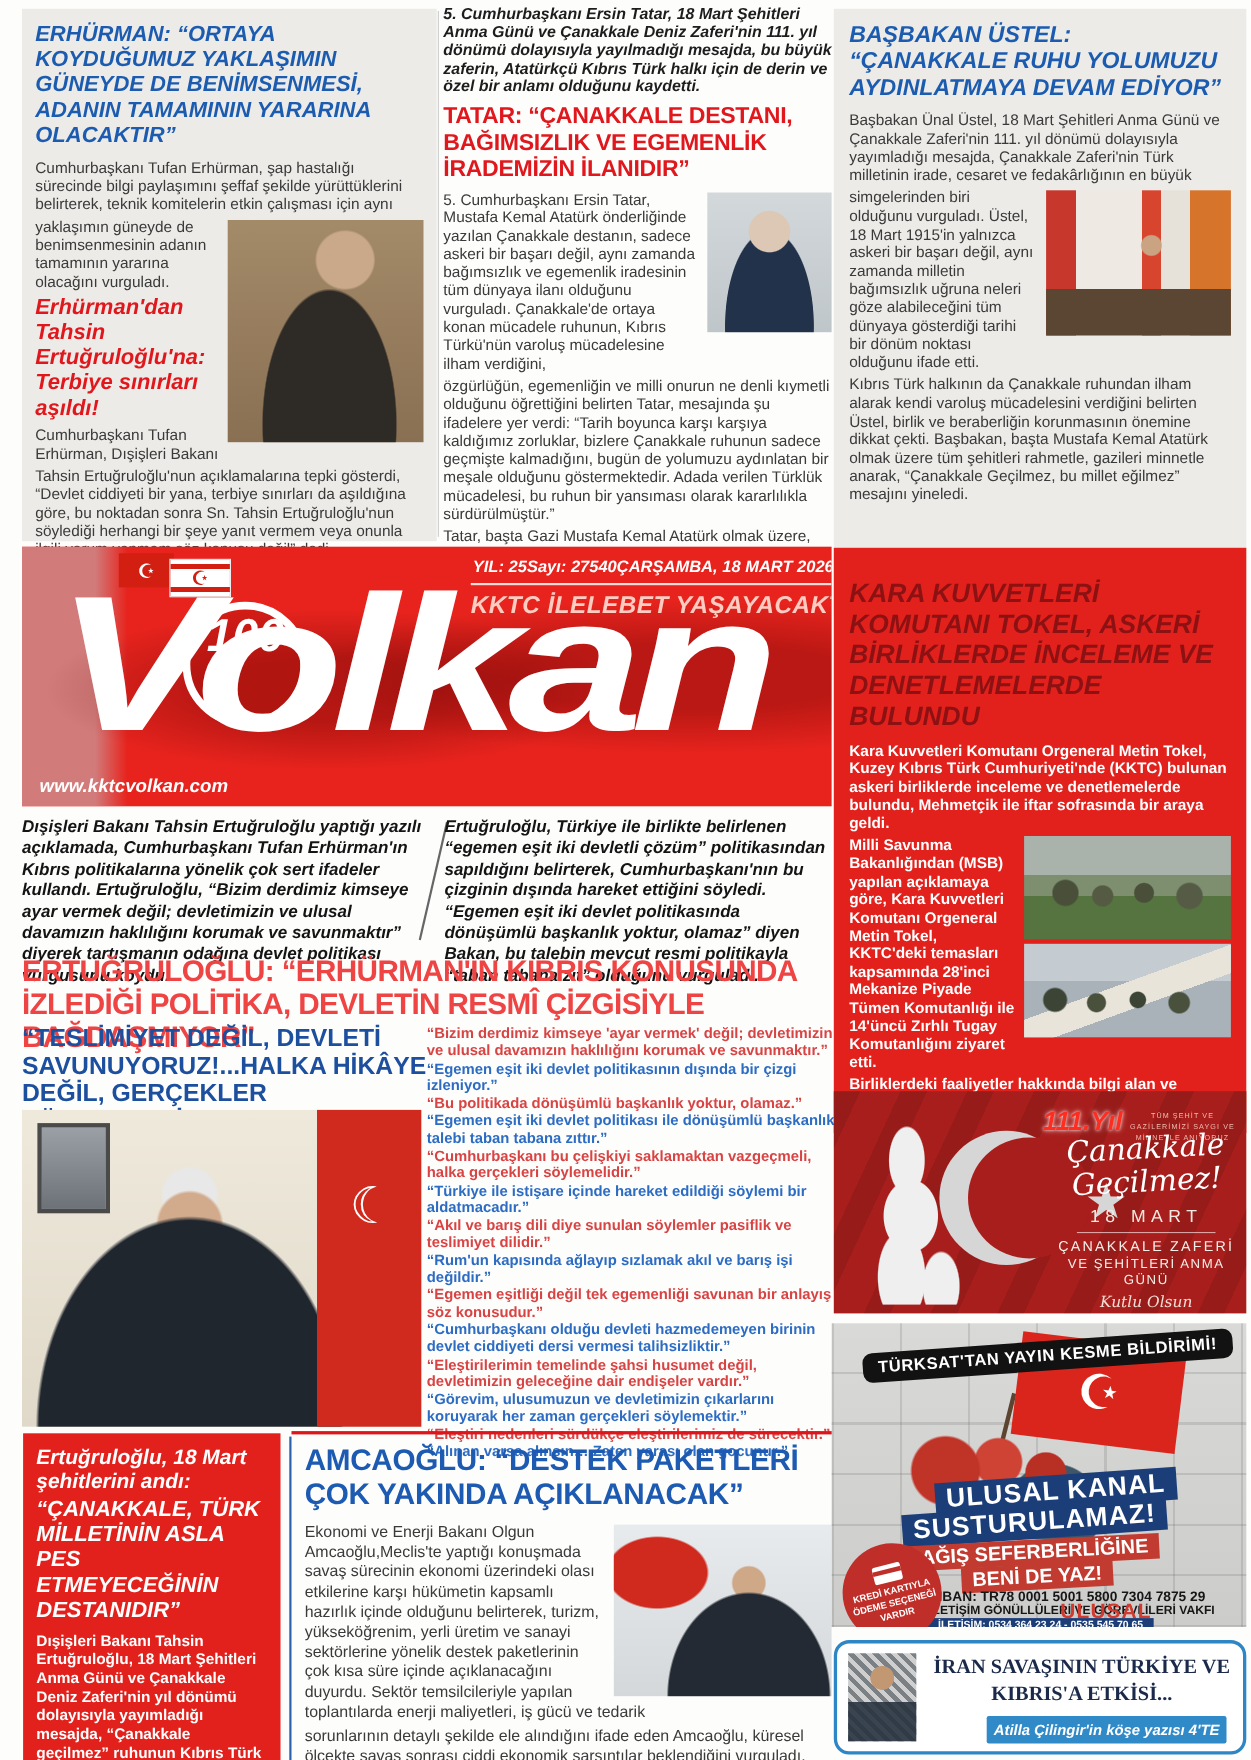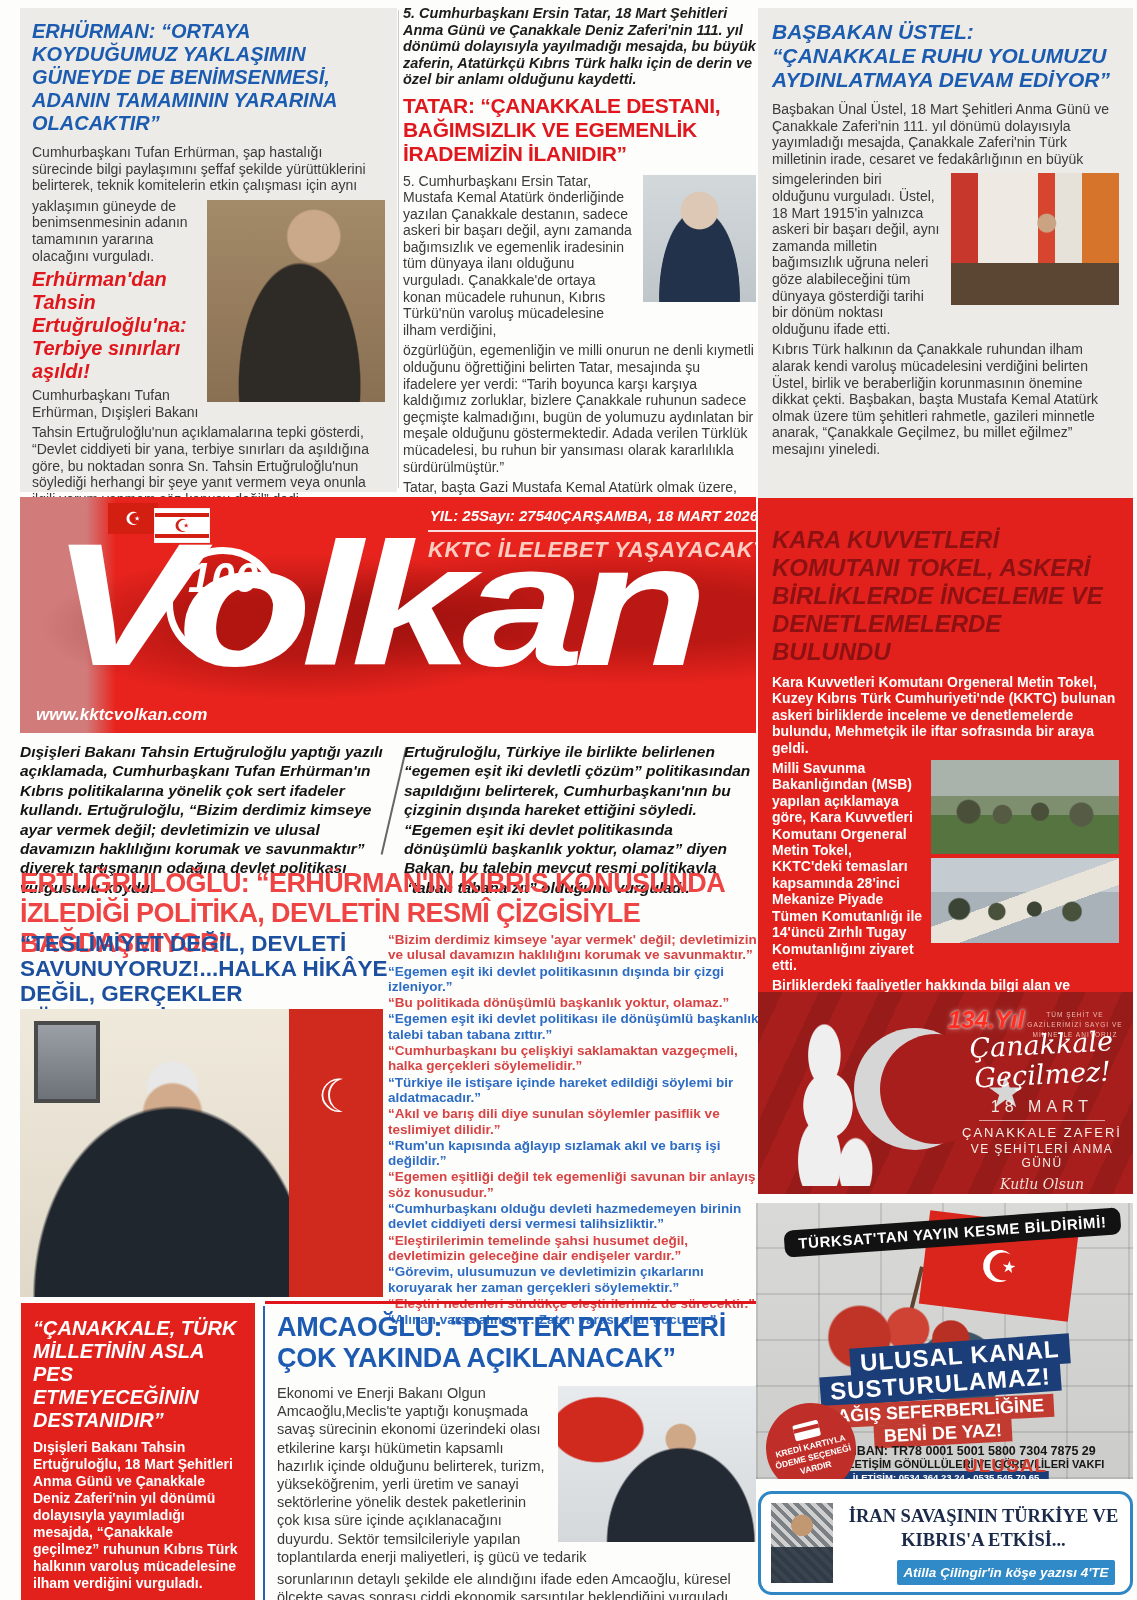--- a/index.html
+++ b/index.html
@@ -273,39 +273,40 @@
       <div class="quote red">“Eleştiri nedenleri sürdükçe eleştirilerimiz de sürecektir.”</div>
       <div class="quote blue">“Alınan varsa alınsın… Zaten yarası olan gocunur.”</div>
     </div>
 
   <div class="abs ph-ertugruloglu">
     <div class="ph-frame"></div>
     <div class="ph-moon">☾</div>
   </div>
 
   <div class="abs canakkale">
+    <div class="kick">Ertuğruloğlu, 18 Mart şehitlerini andı:</div>
     <h2>“ÇANAKKALE, TÜRK MİLLETİNİN ASLA PES ETMEYECEĞİNİN DESTANIDIR”</h2>
     <p>Dışişleri Bakanı Tahsin Ertuğruloğlu, 18 Mart Şehitleri Anma Günü ve Çanakkale Deniz Zaferi'nin yıl dönümü dolayısıyla yayımladığı mesajda, “Çanakkale geçilmez” ruhunun Kıbrıs Türk halkının varoluş mücadelesine ilham verdiğini vurguladı.</p>
   </div>
 
   <div class="abs red-rule"></div>
   <div class="abs blue-edge"></div>
   <div class="abs amcaoglu">
     <h2>AMCAOĞLU: “DESTEK PAKETLERİ ÇOK YAKINDA AÇIKLANACAK”</h2>
     <div class="ph fr ph-amcaoglu"></div>
     <p class="body-txt">Ekonomi ve Enerji Bakanı Olgun Amcaoğlu,Meclis'te yaptığı konuşmada savaş sürecinin ekonomi üzerindeki olası etkilerine karşı hükümetin kapsamlı hazırlık içinde olduğunu belirterek, turizm, yükseköğrenim, yerli üretim ve sanayi sektörlerine yönelik destek paketlerinin çok kısa süre içinde açıklanacağını duyurdu. Sektör temsilcileriyle yapılan toplantılarda enerji maliyetleri, iş gücü ve tedarik</p>
     <p class="body-txt">sorunlarının detaylı şekilde ele alındığını ifade eden Amcaoğlu, küresel ölçekte savaş sonrası ciddi ekonomik sarsıntılar beklendiğini vurguladı.</p>
   </div>
 
   <div class="abs poster">
     <div class="poster-sil"></div>
     <div class="poster-cres"></div>
     <div class="poster-cres-cut"></div>
     <div class="poster-star">★</div>
-    <div class="poster-yil">134.Yıl</div>
+    <div class="poster-yil">111.Yıl</div>
     <div class="poster-note">TÜM ŞEHİT VE GAZİLERİMİZİ SAYGI VE MİNNETLE ANIYORUZ</div>
     <div class="poster-right">
       <div class="poster-script">
         <div>Çanakkale</div>
         <div>Geçilmez!</div>
       </div>
       <div class="poster-date">18 MART</div>
       <div class="poster-hr"></div>
       <div class="poster-l1">ÇANAKKALE ZAFERİ</div>
       <div class="poster-l2">VE ŞEHİTLERİ ANMA GÜNÜ</div>

